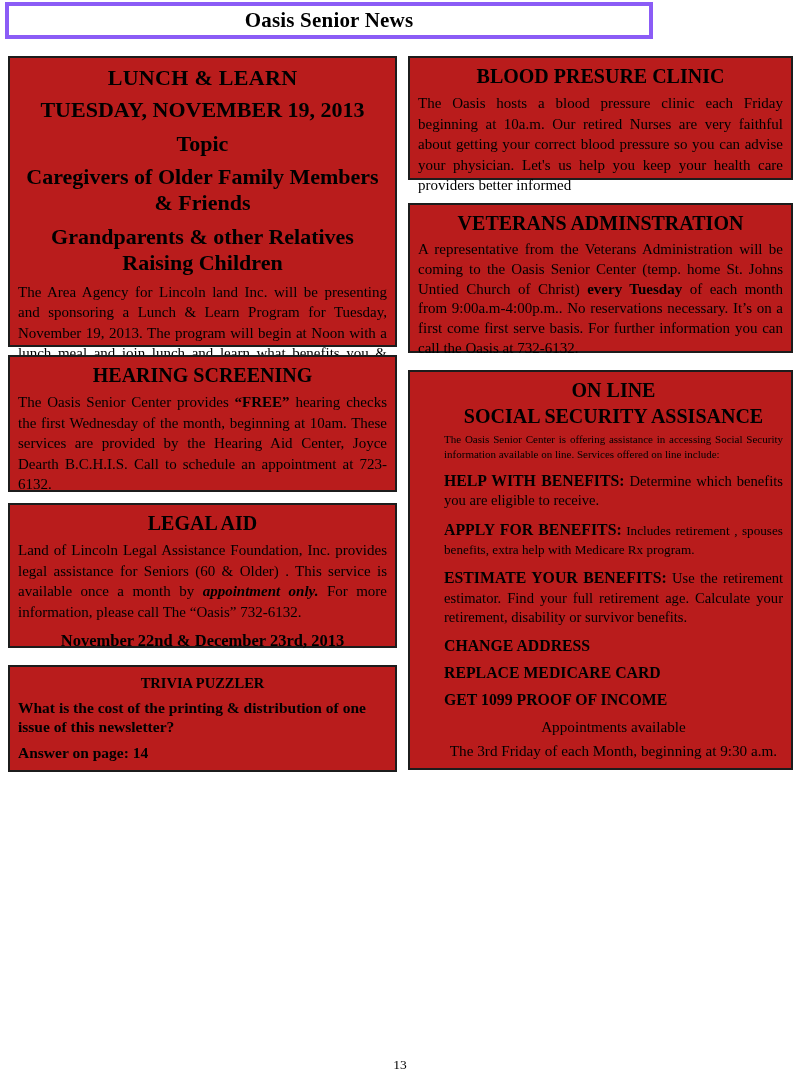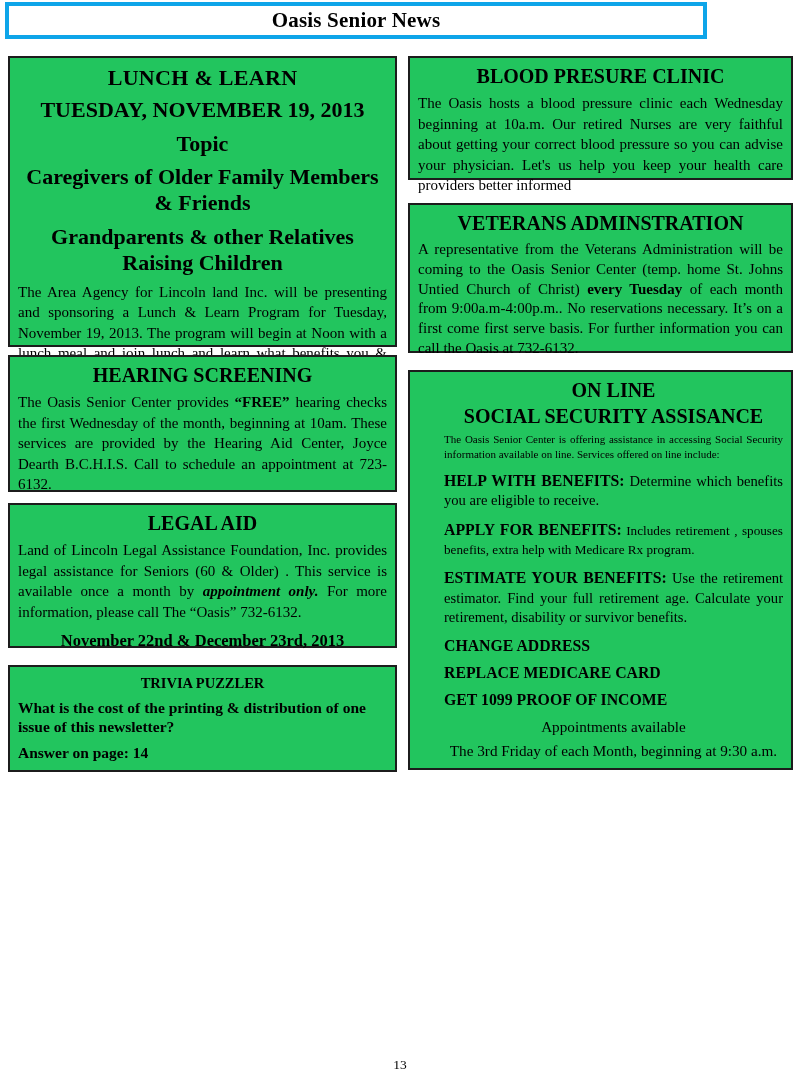--- a/index.html
+++ b/index.html
@@ -12,33 +12,33 @@
   .page {
     position: relative;
     width: 800px;
     height: 1085px;
     background: #ffffff;
     overflow: hidden;
   }
   .masthead {
     position: absolute;
     left: 5px; top: 2px;
-    width: 702px; height: 37px;
-    border: 4px solid #0ea5e9;
+    width: 648px; height: 37px;
+    border: 4px solid #8b5cf6;
     box-sizing: border-box;
     display: flex; align-items: center; justify-content: center;
     font-size: 21px; font-weight: bold;
     letter-spacing: 0.2px;
   }
   .box {
     position: absolute;
     box-sizing: border-box;
     border: 2px solid #1c1c1c;
     padding: 2px 8px 2px 8px;
-    background: #22c55e;
+    background: #b91c1c;
   }
   #box-lunch    { left: 8px;   top: 56px;  width: 389px; height: 291px; }
   #box-hearing  { left: 8px;   top: 355px; width: 389px; height: 137px; }
   #box-legal    { left: 8px;   top: 503px; width: 389px; height: 145px; }
   #box-trivia   { left: 8px;   top: 665px; width: 389px; height: 107px; }
   #box-blood    { left: 408px; top: 56px;  width: 385px; height: 124px; }
   #box-veterans { left: 408px; top: 203px; width: 385px; height: 150px; }
   #box-online   { left: 408px; top: 370px; width: 385px; height: 400px; padding-left: 34px; }
 
   .title {
@@ -127,21 +127,21 @@
   </div>
 
   <div class="box" id="box-trivia">
     <div class="trivia-title">TRIVIA PUZZLER</div>
     <p class="trivia-text">What is the cost of the printing &amp; distribution of one issue of this newsletter?</p>
     <p class="trivia-text">Answer on page: 14</p>
   </div>
 
   <div class="box" id="box-blood">
     <div class="title">BLOOD PRESURE CLINIC</div>
-    <p class="body">The Oasis hosts a blood pressure clinic each Wednesday beginning at 10a.m.  Our retired Nurses are very faithful about getting your correct blood pressure so you can advise your physician.  Let's us help you keep your health care providers better informed</p>
+    <p class="body">The Oasis hosts a blood pressure clinic each Friday beginning at 10a.m.  Our retired Nurses are very faithful about getting your correct blood pressure so you can advise your physician.  Let's us help you keep your health care providers better informed</p>
   </div>
 
   <div class="box" id="box-veterans">
     <div class="title">VETERANS ADMINSTRATION</div>
     <p class="body body-tight"><span>A representative from the Veterans Administration will be  coming  to the  Oasis Senior Center (temp. home St. Johns Untied Church of Christ) </span><b>every Tuesday</b><span> of each month from 9:00a.m-4:00p.m..  No reservations necessary.  It’s on a first come first serve basis.  For further information you can call the Oasis at 732-6132.</span></p>
   </div>
 
   <div class="box" id="box-online">
     <div class="title">ON LINE</div>
     <div class="title" style="margin-top:2px;">SOCIAL SECURITY ASSISANCE</div>

